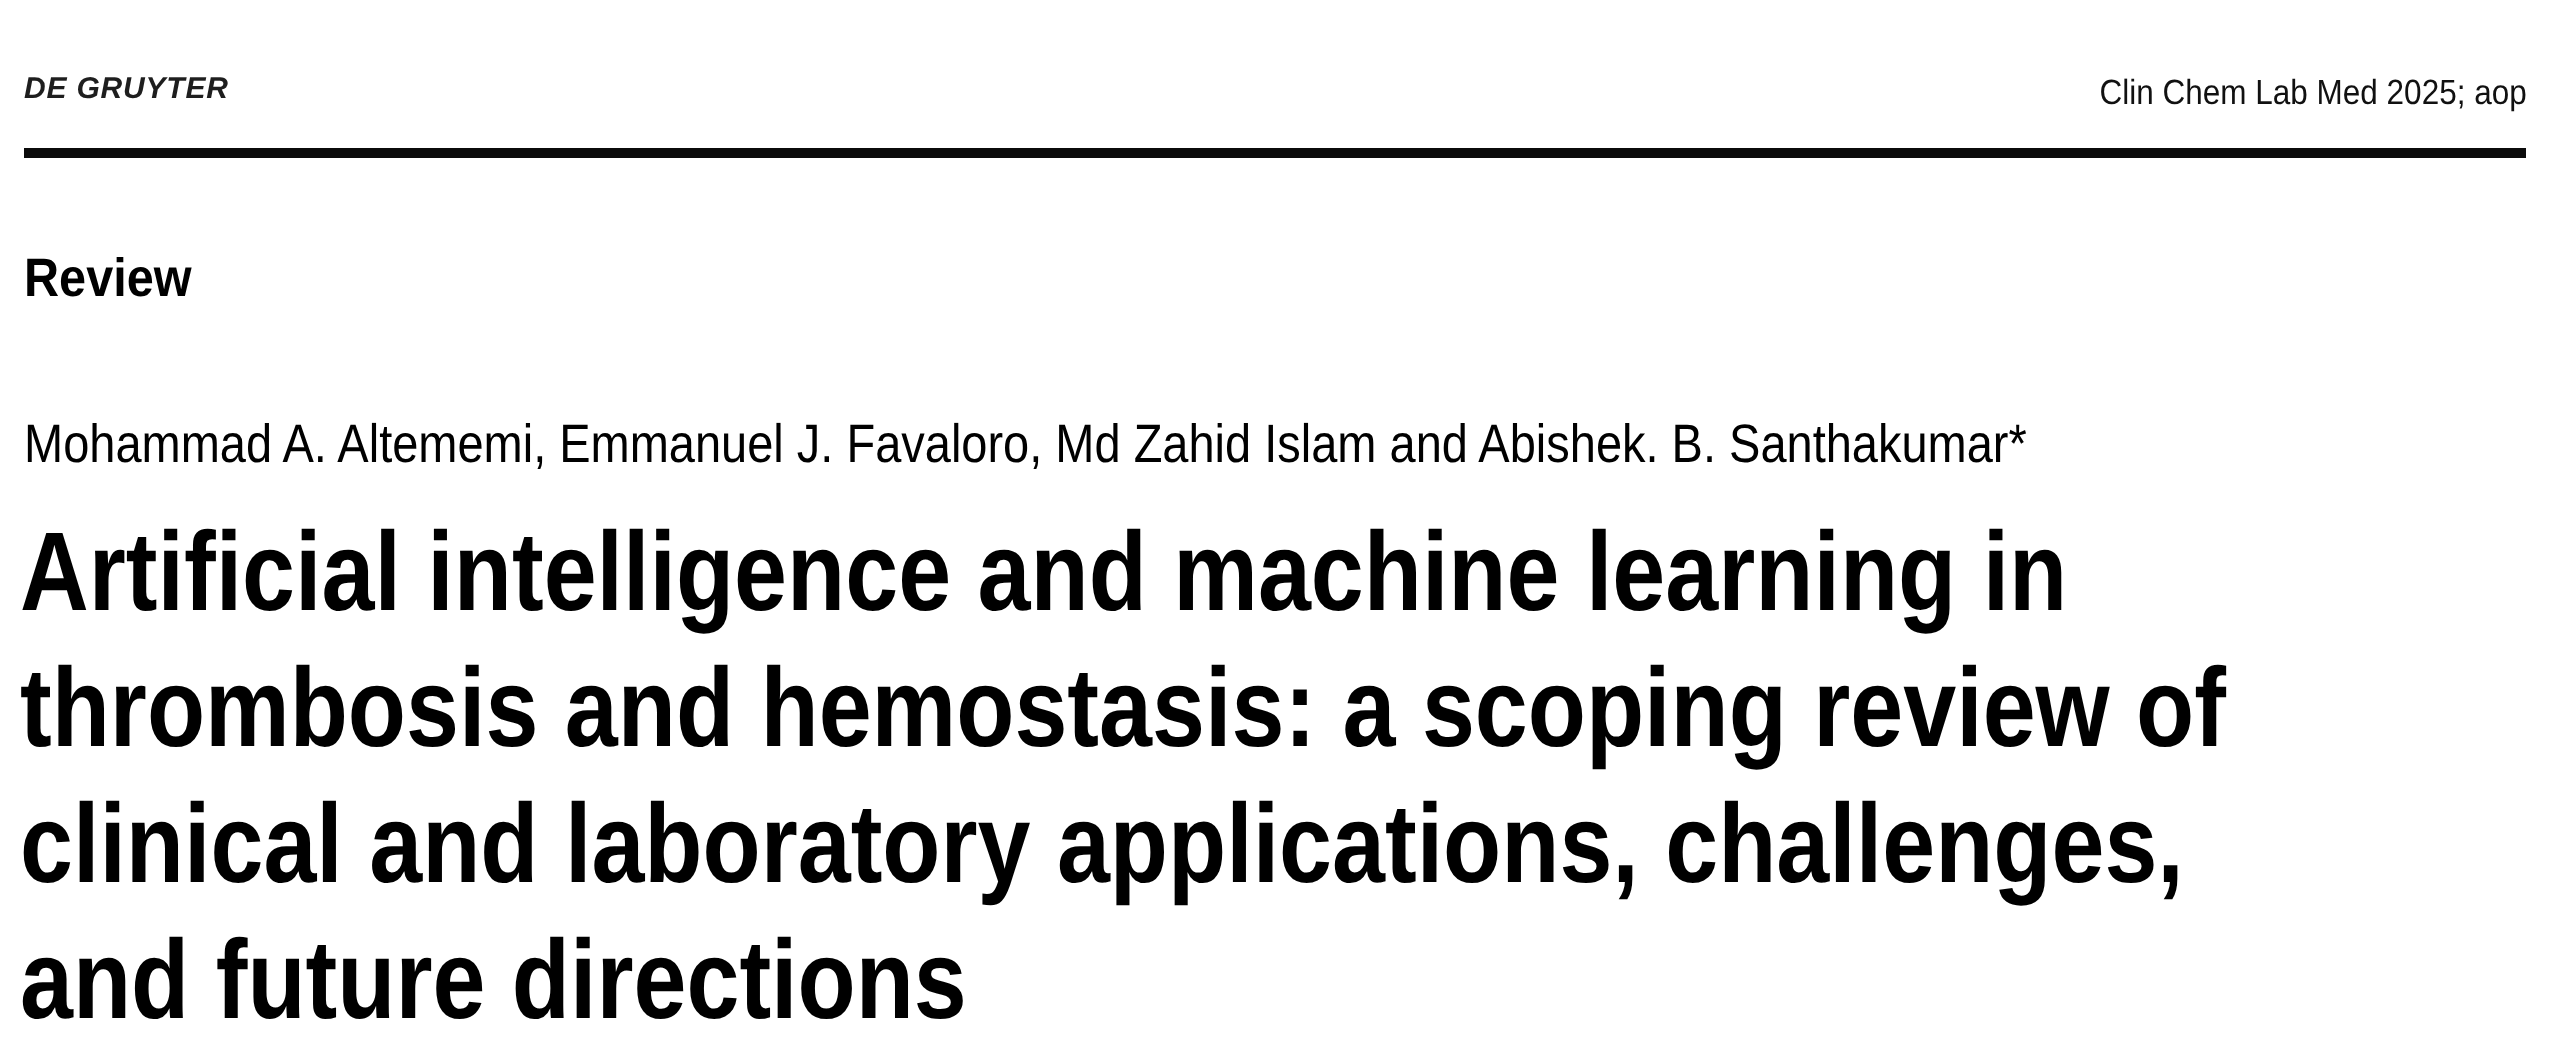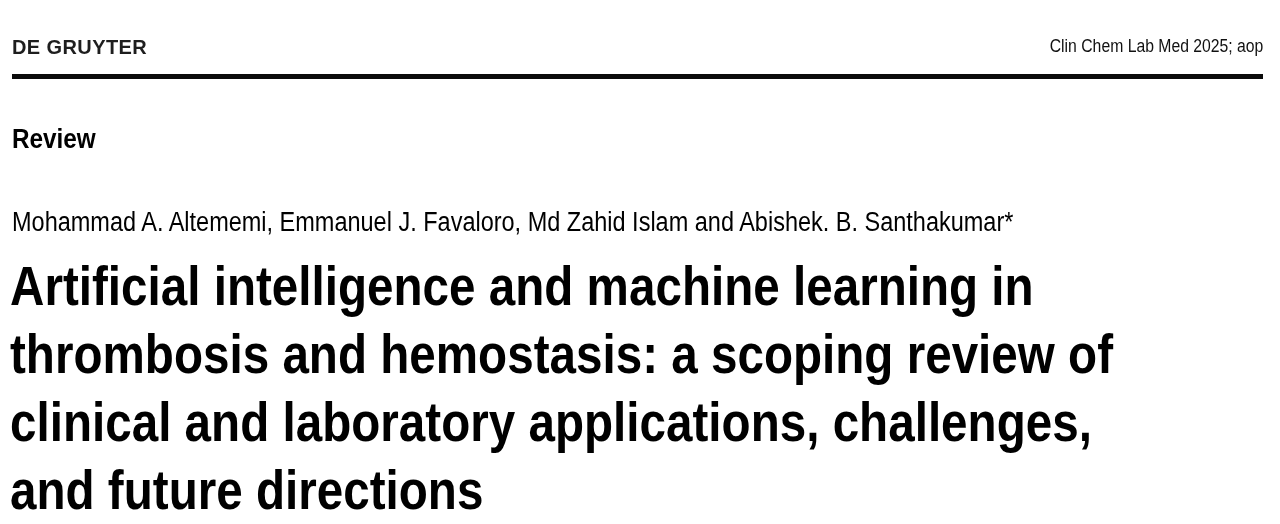--- a/index.html
+++ b/index.html
@@ -1,18 +1,18 @@
 <!DOCTYPE html>
 <html><head>
 <meta charset="utf-8">
 <style>
   html, body { margin: 0; padding: 0; background: #ffffff; }
   body { width: 1280px; height: 524px; overflow: hidden; position: relative; color: #000; }
   .header { position: absolute; left: 12px; right: 17px; top: 30px; height: 30px; }
-  .publisher { position: absolute; left: 0; top: 6px; font-family: "Liberation Sans", sans-serif; font-weight: bold; font-size: 20px; letter-spacing: 0.4px; color: #1e1e1e; }
+  .publisher { position: absolute; left: 0; top: 6px; font-family: "Liberation Sans", sans-serif; font-weight: bold; font-size: 15px; letter-spacing: 0.4px; color: #1e1e1e; font-style: italic; }
   .journal-ref { position: absolute; right: 0; top: 6px; font-family: "Liberation Sans", sans-serif; font-size: 17.5px; color: #111; transform: scaleX(0.9); transform-origin: right center; white-space: nowrap; }
   .rule { position: absolute; left: 12px; right: 17px; top: 74px; height: 5px; background: #0b0b0b; }
   .article-type { position: absolute; left: 12px; top: 124px; font-family: "Liberation Sans", sans-serif; font-weight: bold; font-size: 27px; transform: scaleX(0.9); transform-origin: left center; white-space: nowrap; }
   .authors { position: absolute; left: 12px; top: 207px; font-family: "Liberation Sans", sans-serif; font-size: 27px; transform: scaleX(0.87); transform-origin: left center; white-space: nowrap; }
   .title { position: absolute; left: 10px; top: 252px; width: 1400px; font-family: "Liberation Sans", sans-serif; font-weight: bold; font-size: 56px; line-height: 68px; transform: scaleX(0.85); transform-origin: left top; }
   .title-line { display: block; white-space: nowrap; }
 </style>
 </head>
 <body>
 

